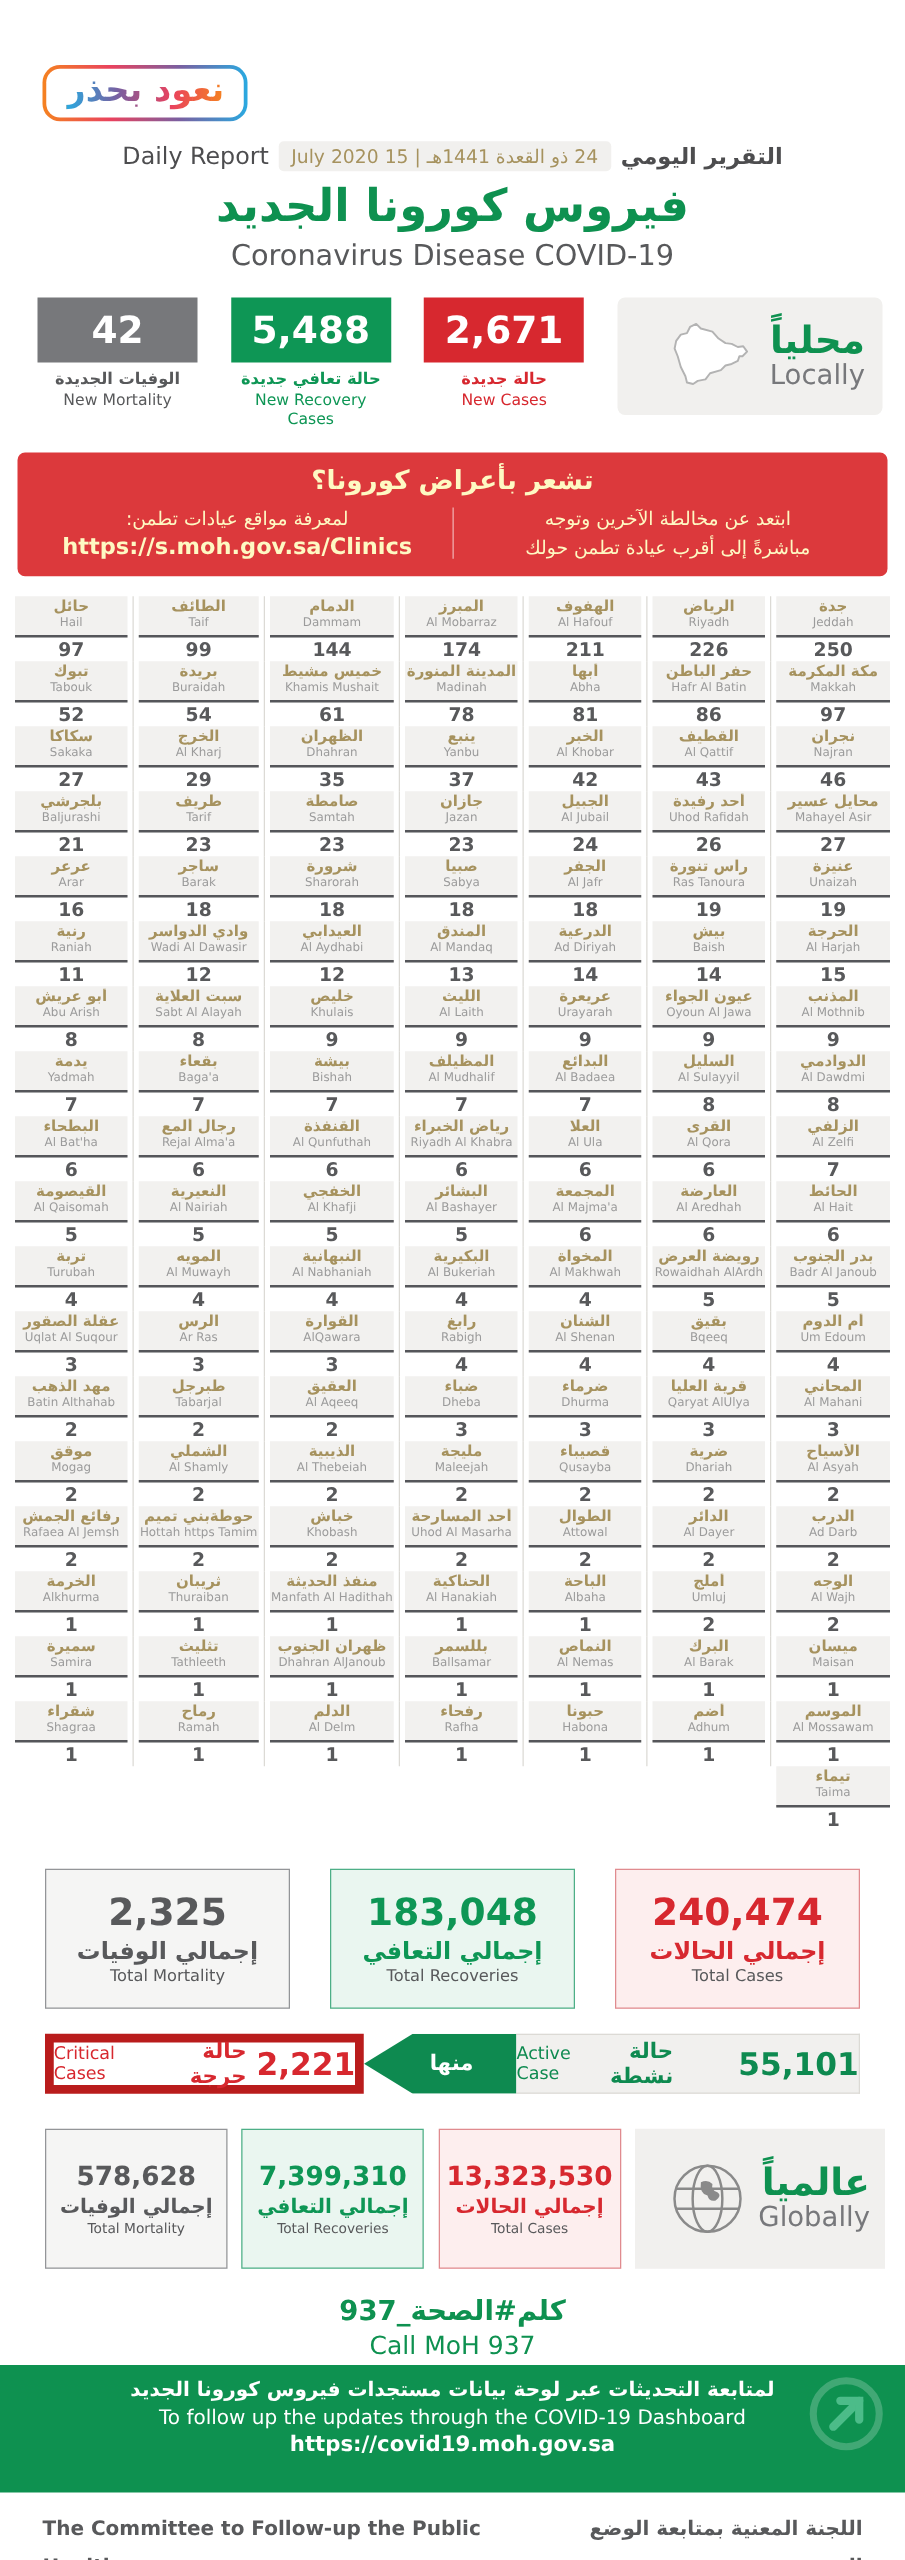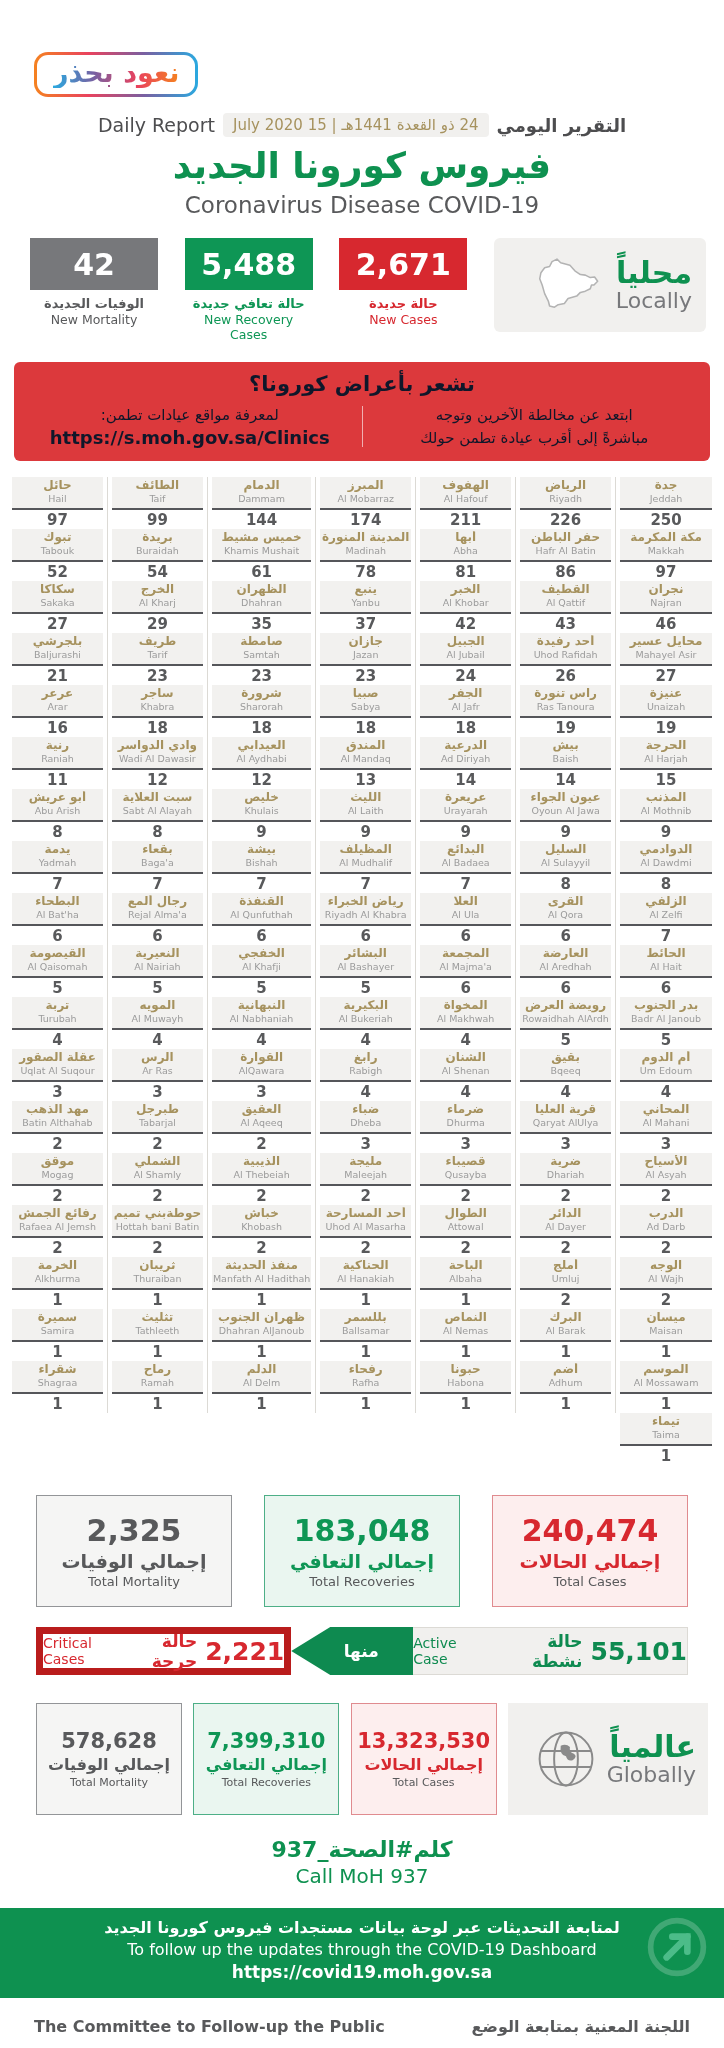--- a/index.html
+++ b/index.html
@@ -35,21 +35,21 @@
   .stat-en{font-size:12.5px;margin-top:1px;}
   .stat.mortality .stat-ar,.stat.mortality .stat-en{color:#58595b;}
   .stat.recovery .stat-ar,.stat.recovery .stat-en{color:#0e9655;}
   .stat.cases .stat-ar,.stat.cases .stat-en{color:#d7282f;}
   .locally-box{background:#f1f0ee;border-radius:6px;width:212px;height:94px;display:flex;align-items:center;justify-content:flex-end;gap:6px;padding:0 14px 0 6px;box-sizing:border-box;}
   .locally-text{text-align:right;}
   .locally-ar{color:#0e9150;font-size:30px;font-weight:bold;direction:rtl;line-height:1.1;}
   .locally-en{color:#77787b;font-size:22px;line-height:1.1;}
 
   
-  .symptoms{background:#dc393c;border-radius:6px;margin:20px 14px 0 14px;padding:10px 18px 12px 18px;color:#0f172a;}
+  .symptoms{background:#dc393c;border-radius:6px;margin:20px 14px 0 14px;padding:10px 18px 12px 18px;color:#fef9c3;}
   .symptoms-title{text-align:center;font-size:21px;font-weight:bold;direction:rtl;}
   .symptoms-body{display:flex;align-items:center;margin-top:8px;}
   .symptoms-left{flex:1;text-align:center;}
   .symptoms-left-l1{font-size:15px;direction:rtl;}
   .symptoms-left-l2{font-size:18px;font-weight:bold;direction:ltr;margin-top:3px;}
   .symptoms-divider{width:1px;background:rgba(255,255,255,.6);align-self:stretch;margin:2px 14px;}
   .symptoms-right{flex:1;text-align:center;font-size:15px;direction:rtl;line-height:1.5;}
 
   
   .cities{display:grid;grid-template-columns:repeat(7,1fr);grid-auto-rows:52px;direction:rtl;margin:16px 8px 0 8px;}
@@ -79,40 +79,40 @@
   
   .active-bar{display:flex;align-items:stretch;margin:20px 36px 0 36px;height:48px;}
   .critical-sec{flex:0 0 37%;border:7px solid #b91c1c;background:#fff;display:flex;align-items:center;justify-content:center;gap:8px;color:#d7282f;}
   .critical-en{font-size:14px;}
   .critical-ar{font-size:17px;font-weight:bold;direction:rtl;}
   .critical-value{font-size:25px;font-weight:bold;}
   .minha-arrow{flex:0 0 104px;background:#0e8a50;clip-path:polygon(32% 0,100% 0,100% 100%,32% 100%,0 50%);display:flex;align-items:center;justify-content:center;color:#fff;font-size:17px;font-weight:bold;padding-left:18px;direction:rtl;}
   .active-sec{flex:1;background:#f1f0ee;border:1px solid #dcdad5;border-left:none;display:flex;align-items:center;justify-content:center;gap:8px;color:#0e8a50;}
   .active-en{font-size:14px;}
   .active-ar{font-size:17px;font-weight:bold;direction:rtl;}
-  .active-value{font-size:25px;font-weight:bold;}
+  .active-value{font-size:25px;font-weight:bold;margin-left:44px;}
 
   
   .global-row{display:flex;justify-content:space-between;align-items:stretch;padding:0 16px 0 36px;margin-top:28px;}
   .global-box{width:146px;height:112px;box-sizing:border-box;border:1.5px solid;display:flex;flex-direction:column;align-items:center;justify-content:center;text-align:center;}
   .global-box .total-value{font-size:21px;}
   .global-box .total-ar{font-size:16px;}
   .global-box .total-en{font-size:11px;}
   .globally-box{background:#f1f0ee;width:200px;display:flex;align-items:center;justify-content:flex-end;gap:8px;padding:0 12px;box-sizing:border-box;}
   .globally-text{text-align:right;}
   .globally-ar{color:#0e9150;font-size:30px;font-weight:bold;direction:rtl;line-height:1.1;}
   .globally-en{color:#77787b;font-size:22px;line-height:1.1;}
 
   
   .call-sec{text-align:center;margin-top:22px;}
   .call-ar{color:#0e9150;font-size:22px;font-weight:bold;direction:rtl;}
   .call-en{color:#0e9150;font-size:20px;margin-top:2px;}
 
   
-  .dash-banner{background:#0e9150;color:#fff;text-align:center;padding:10px 80px 16px 80px;margin-top:20px;position:relative;overflow:hidden;}
+  .dash-banner{background:#0e9150;color:#fff;text-align:center;padding:10px 80px 28px 80px;margin-top:4px;position:relative;overflow:hidden;}
   .dash-ar{font-size:16px;font-weight:bold;direction:rtl;}
   .dash-en{font-size:16px;margin-top:3px;}
   .dash-url{font-size:17px;font-weight:bold;margin-top:3px;}
   .dash-deco{position:absolute;right:14px;top:6px;opacity:.85;}
 
   
   .committee{display:flex;justify-content:space-between;align-items:flex-start;padding:14px 34px 6px 34px;}
   .committee-en{font-size:16px;font-weight:bold;color:#58595b;line-height:1.9;}
   .committee-ar{font-size:16px;font-weight:bold;color:#58595b;text-align:right;direction:rtl;line-height:1.9;}
 </style>
@@ -410,21 +410,21 @@
       <div class="city-cell">
         <div class="city-name">
           <div class="city-ar">شرورة</div>
           <div class="city-en">Sharorah</div>
         </div>
         <div class="city-count">18</div>
       </div>
       <div class="city-cell">
         <div class="city-name">
           <div class="city-ar">ساجر</div>
-          <div class="city-en">Khabra</div>
+          <div class="city-en">Barak</div>
         </div>
         <div class="city-count">18</div>
       </div>
       <div class="city-cell">
         <div class="city-name">
           <div class="city-ar">عرعر</div>
           <div class="city-en">Arar</div>
         </div>
         <div class="city-count">16</div>
       </div>
@@ -900,21 +900,21 @@
       <div class="city-cell">
         <div class="city-name">
           <div class="city-ar">خباش</div>
           <div class="city-en">Khobash</div>
         </div>
         <div class="city-count">2</div>
       </div>
       <div class="city-cell">
         <div class="city-name">
           <div class="city-ar">حوطةبني تميم</div>
-          <div class="city-en">Hottah bani Batin</div>
+          <div class="city-en">Hottah https Tamim</div>
         </div>
         <div class="city-count">2</div>
       </div>
       <div class="city-cell">
         <div class="city-name">
           <div class="city-ar">رفائع الجمش</div>
           <div class="city-en">Rafaea Al Jemsh</div>
         </div>
         <div class="city-count">2</div>
       </div>

